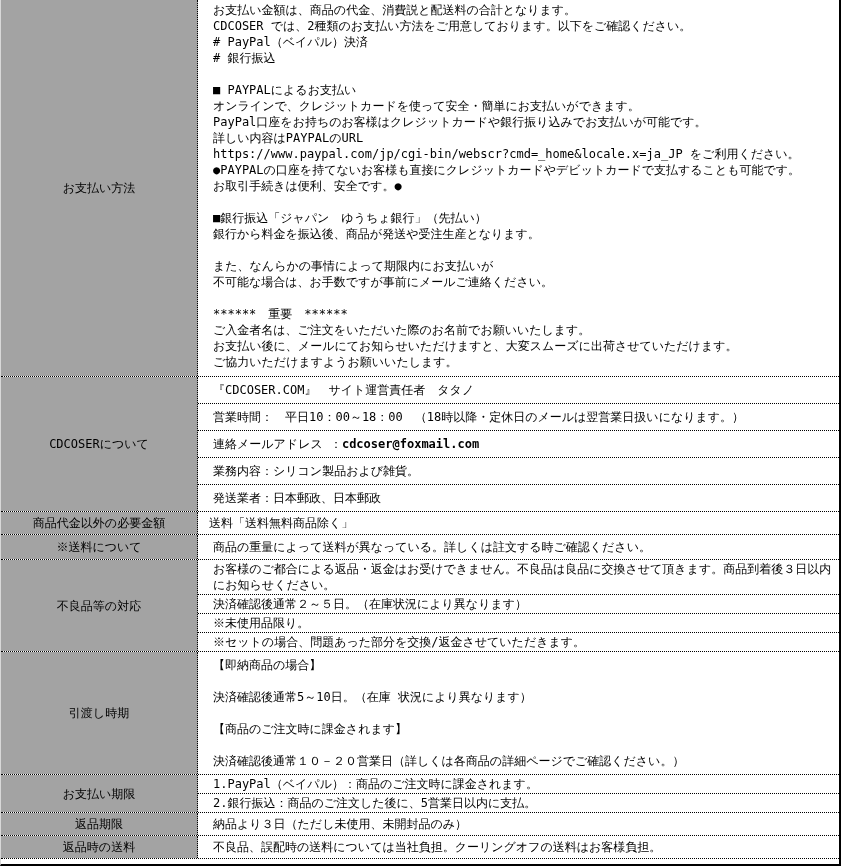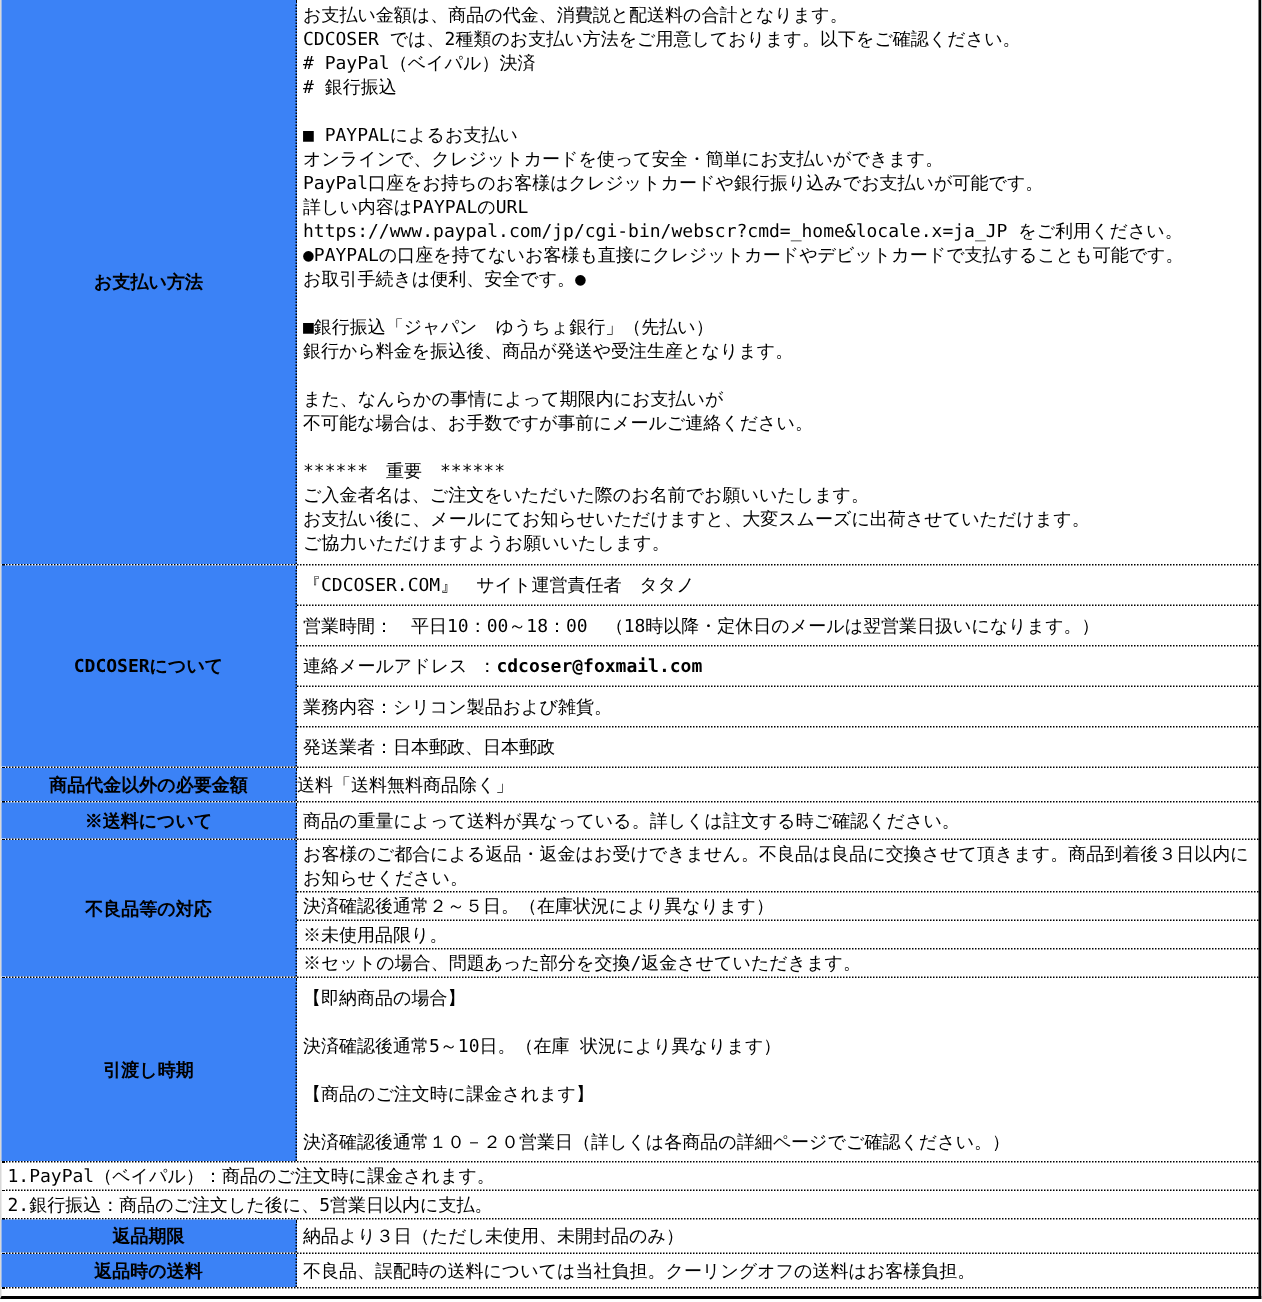--- a/index.html
+++ b/index.html
@@ -30,46 +30,47 @@
   .row + .row {
     border-top: 1px dotted #000000;
   }
   .row:last-child {
     border-bottom: 1px dotted #000000;
   }
   .label-cell {
     flex: 0 0 197px;
     width: 197px;
     box-sizing: border-box;
-    background: #3b82f6;
+    background: #a3a3a3;
     border-right: 1px dotted #000000;
     display: flex;
     align-items: center;
     justify-content: center;
     text-align: center;
-    font-weight: bold;
+    font-weight: normal;
     padding: 2px;
   }
   .content-cell {
     flex: 1;
     min-width: 0;
     display: flex;
     flex-direction: column;
   }
   .sub-cell {
     flex: 1 1 auto;
     padding: 1px 4px;
   }
   .sub-cell + .sub-cell {
     border-top: 1px dotted #000000;
   }
   .line {
     min-height: 16px;
     white-space: pre-wrap;
     word-break: break-all;
+    margin-left: 11px;
   }
   .line b { font-weight: bold; }
 
   
   .row-0 .sub-cell { padding: 2px 4px 6px 4px; }
   .row-1 .sub-cell { padding: 5px 4px; }
   .row-2 .sub-cell { padding: 3px 0; }
   .row-3 .sub-cell { padding: 4px 4px; }
   .row-5 .sub-cell { padding: 5px 4px; }
   .row-7 .sub-cell { padding: 3px 4px; }
@@ -170,20 +171,21 @@
           <div class="line"></div>
           <div class="line">決済確認後通常5～10日。（在庫 状況により異なります）</div>
           <div class="line"></div>
           <div class="line">【商品のご注文時に課金されます】</div>
           <div class="line"></div>
           <div class="line">決済確認後通常１０－２０営業日（詳しくは各商品の詳細ページでご確認ください。）</div>
         </div>
       </div>
     </div>
     <div class="row row-6">
+      <div class="label-cell">お支払い期限</div>
       <div class="content-cell">
         <div class="sub-cell">
           <div class="line">1.PayPal（ベイパル）：商品のご注文時に課金されます。</div>
         </div>
         <div class="sub-cell">
           <div class="line">2.銀行振込：商品のご注文した後に、5営業日以内に支払。</div>
         </div>
       </div>
     </div>
     <div class="row row-7">

